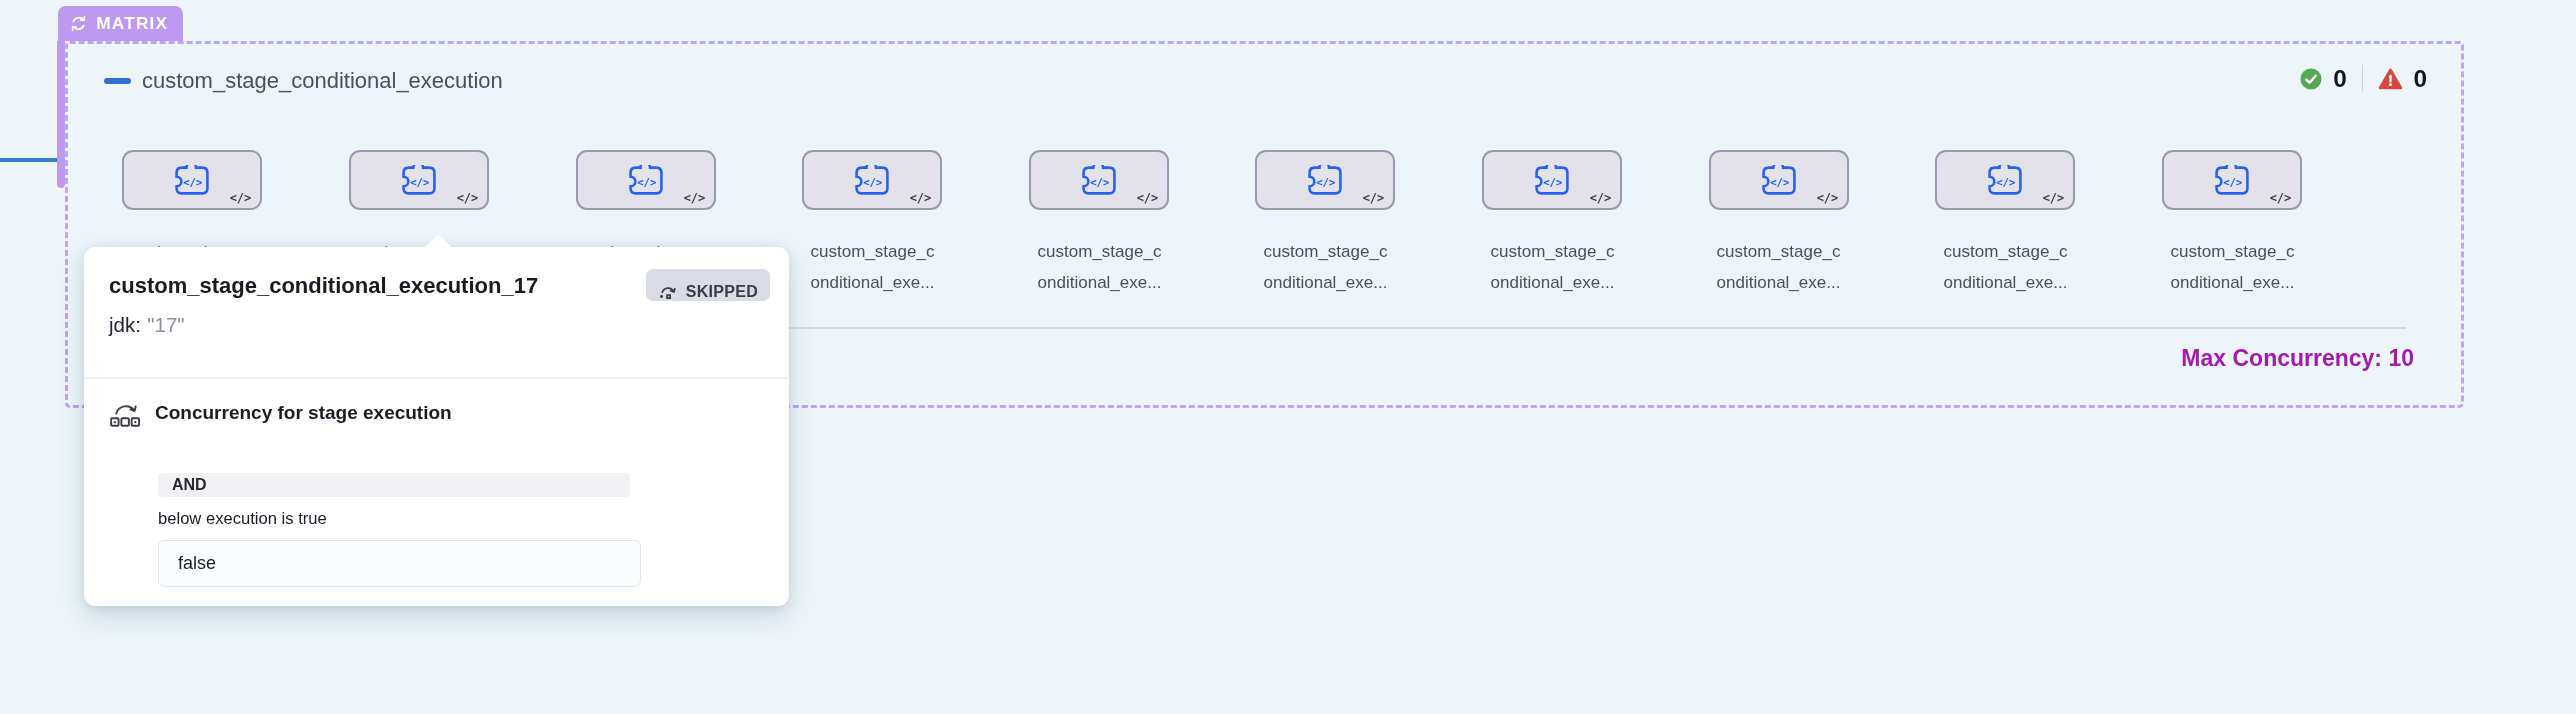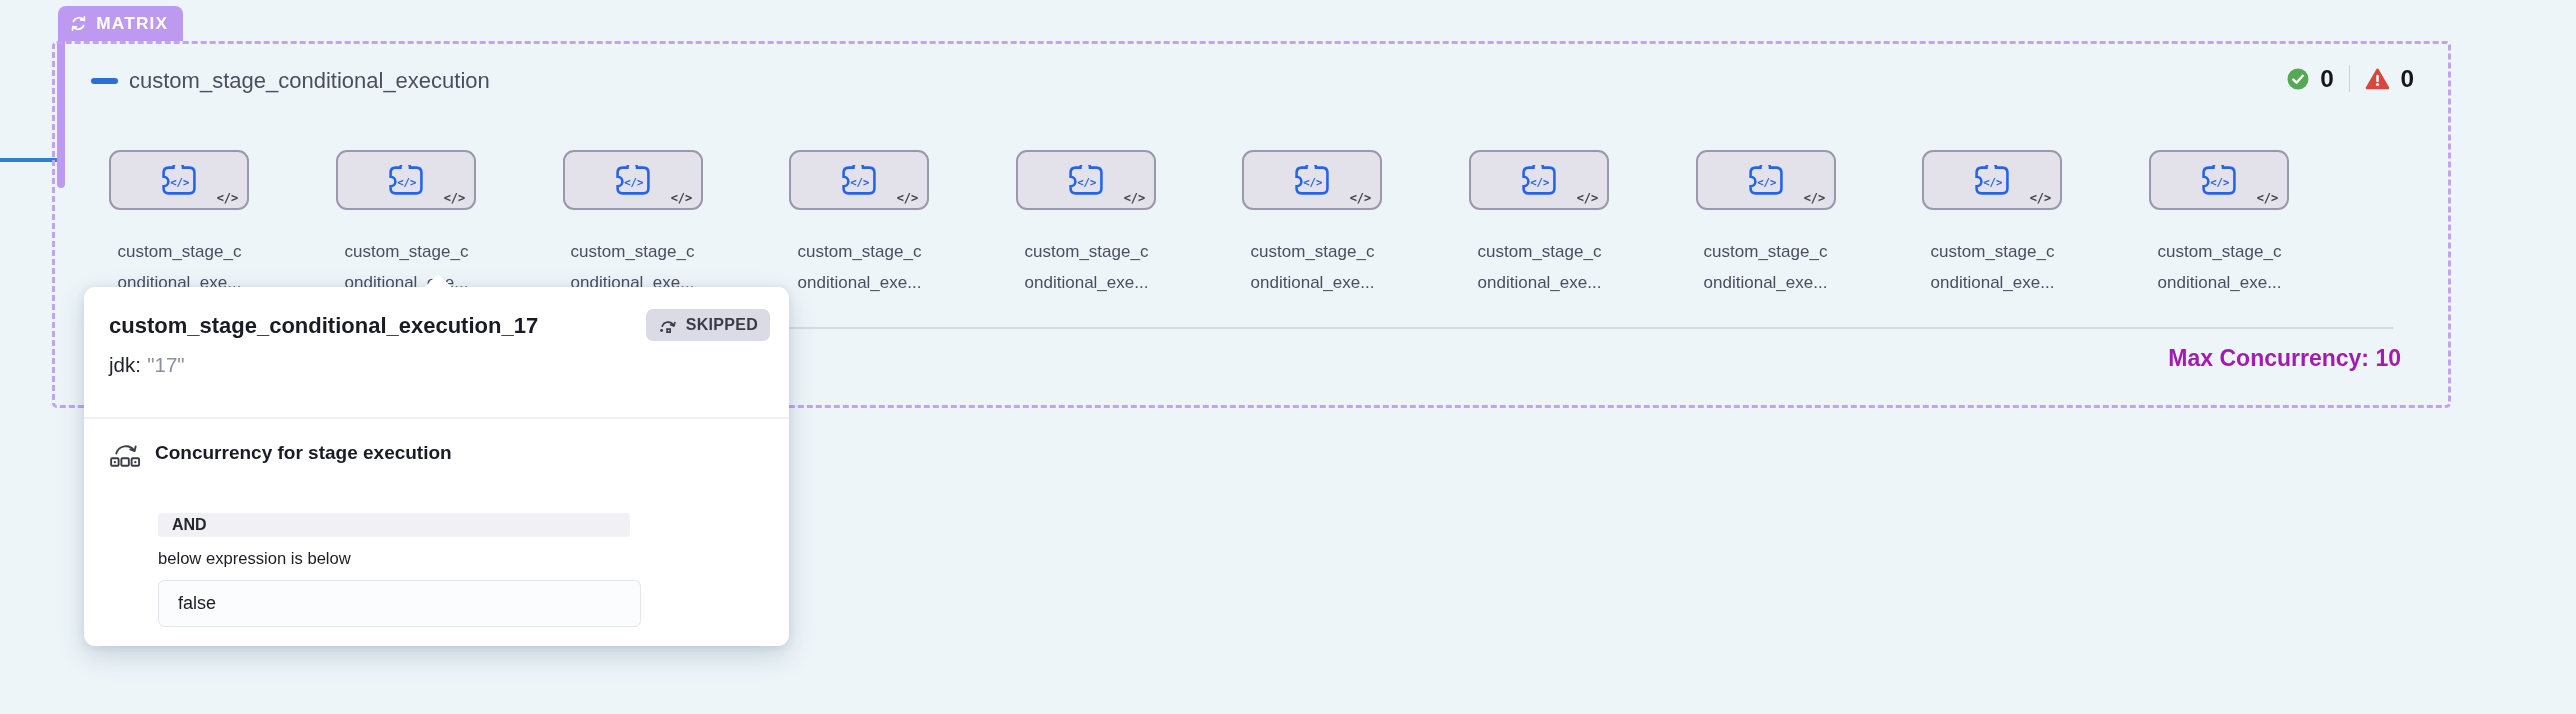--- a/index.html
+++ b/index.html
@@ -26,21 +26,21 @@
     color: #ffffff; font-size: 17.3px; font-weight: 600; letter-spacing: 1.2px;
     z-index: 1;
   }
   .matrix-tail {
     position: absolute; left: 57px; top: 41px; width: 8px; height: 147px;
     background: #bd99f0; border-radius: 0 0 4px 4px; z-index: 1;
   }
 
   
   .matrix-container {
-    position: absolute; left: 52px; top: 41px; width: 2399px; height: 367px;
+    position: absolute; left: 65px; top: 41px; width: 2399px; height: 367px;
     border: 3.2px dashed #c2a2f4; border-radius: 4.7px; z-index: 2;
   }
 
   .collapse-dash {
     position: absolute; left: 36px; top: 34px; width: 27px; height: 5.5px;
     border-radius: 3.2px; background: #2e6fd6; cursor: pointer;
   }
   .matrix-title {
     position: absolute; left: 74px; top: 24px;
     font-size: 22px; color: #4c4e5f; font-weight: 500;
@@ -79,35 +79,34 @@
   .max-concurrency {
     position: absolute; right: 47px; top: 301px;
     font-size: 23px; font-weight: 700; color: #a21caf;
   }
 
   
   .popover {
     position: absolute; left: 84px; top: 247px; width: 705px; height: 359px;
     background: #ffffff; border-radius: 11px; z-index: 10;
     box-shadow: 0 9.5px 27px rgba(45, 65, 95, 0.18), 0 1.6px 8px rgba(45, 65, 95, 0.10);
-    margin-top: 40px;
   }
   .popover-arrow {
     position: absolute; left: 344px; top: -9.5px; width: 20.5px; height: 20.5px;
     background: #ffffff; transform: rotate(45deg); border-radius: 3.2px;
   }
   .popover-header {
     position: absolute; left: 25px; right: 19px; top: 22px;
     display: flex; justify-content: space-between; align-items: flex-start;
   }
   .popover-title {
     font-size: 22px; font-weight: 700; color: #1a1b24; padding-top: 4px;
   }
   .skipped-badge {
-    display: flex; align-items: center; gap: 7px;
+    display: flex; align-items: flex-end; gap: 7px;
     height: 32px; padding: 0 12px; background: #dbdbe5; border-radius: 7px;
     font-size: 16px; font-weight: 700; color: #3a3b47; letter-spacing: 0.3px;
     flex: none;
   }
   .variable-line { position: absolute; left: 25px; top: 66px; font-size: 20.5px; }
   .variable-key { font-weight: 400; color: #222330; }
   .variable-value { color: #8e8f9e; font-weight: 500; margin-left: 6.3px; }
   .popover-divider {
     position: absolute; left: 0; right: 0; top: 130px; height: 1.6px; background: #eef0f5;
   }
@@ -367,18 +366,18 @@
         <rect x="21.2" y="20" width="7" height="7" rx="1"></rect>
         <circle cx="5.5" cy="23.5" r="1.1" fill="#3c3d49" stroke="none"></circle>
         <circle cx="24.7" cy="23.5" r="1.1" fill="#3c3d49" stroke="none"></circle>
         <path d="M6.8 15.5 A9.5 9.5 0 0 1 23.6 12.6" stroke-linecap="round"></path>
         <path d="M25 8.9 l-1 4.3 -4.1-1.6" stroke-linecap="round" stroke-linejoin="round"></path>
       </svg>
       <span class="conditions-heading">Concurrency for stage execution</span>
     </div>
 
     <div class="and-bar">AND</div>
-    <div class="below-text">below expression is below</div>
+    <div class="below-text">below execution is true</div>
     <div class="expression-input">false</div>
   </div>
 
 </div>
 
 
 </body></html>

